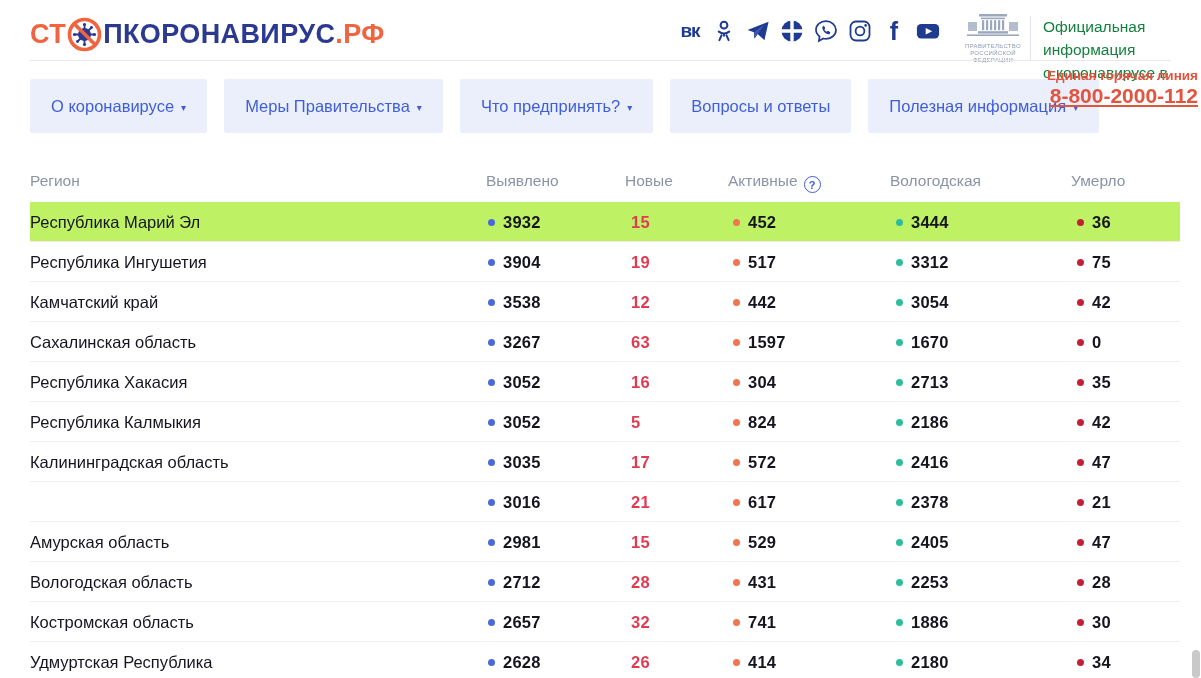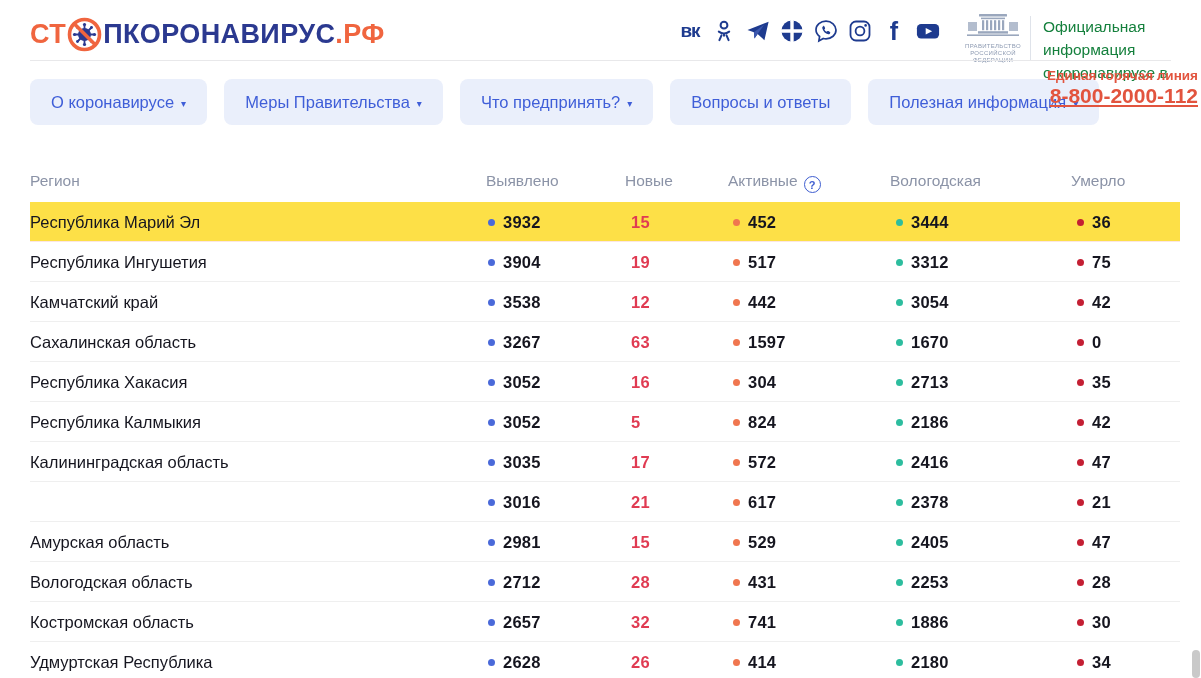--- a/index.html
+++ b/index.html
@@ -25,43 +25,43 @@
   .social .txt-ic { font-weight:bold; font-size:19px; letter-spacing:-1px; line-height:24px; }
   .social .fb-ic  { font-weight:bold; font-size:25px; line-height:24px; }
 
   .gov { position:absolute; left:958px; top:5px; width:70px; text-align:center; cursor:pointer; }
   .gov-label { margin-top:2px; font-size:6px; line-height:7px; letter-spacing:.3px; color:#8d9ab2; }
   .gov-sep { position:absolute; left:1030px; top:8px; width:1px; height:44px; background:#dfe3ea; }
   .official { position:absolute; left:1043px; top:7px; font-size:15.5px; line-height:23px; color:#15803d; }
 
   
   .nav { position:absolute; left:30px; top:79px; display:flex; gap:17px; }
-  .nav-btn { display:inline-flex; align-items:center; height:46px; padding:0 21px;
-             background:#eaeffb; border:none; border-radius:8px; cursor:pointer;
+  .nav-btn { display:inline-flex; align-items:center; height:54px; padding:0 21px;
+             background:#eaeffb; border:none; border-radius:2px; cursor:pointer;
              font-family:"Liberation Sans",sans-serif; font-size:16.5px; color:#3f5ed8; white-space:nowrap; }
   .nav-btn .caret { font-size:10px; margin-left:7px; position:relative; top:1px; }
 
   .hotline { position:absolute; right:3px; top:68px; text-align:right; }
   .hotline-label { font-size:13.5px; color:#e2543e; font-weight:bold; }
   .hotline-phone { display:block; margin-top:1px; font-size:21px; font-weight:bold;
                    color:#e2543e; text-decoration:underline; cursor:pointer; }
 
   
   .thead { position:absolute; left:30px; top:172px; width:1150px; height:24px;
            font-size:15.5px; color:#8b93a7; }
   .thead .hc { position:absolute; top:0; white-space:nowrap; }
   .h-region{left:0;} .h-detected{left:456px;} .h-new{left:595px;} .h-active{left:698px;}
   .h-recovered{left:860px;} .h-died{left:1041px;}
   .help-circle { display:inline-block; width:17px; height:17px; margin-left:6px; border:1.5px solid #3e5dd0;
                  border-radius:50%; color:#3e5dd0; font-size:11px; line-height:16px; text-align:center;
                  vertical-align:-3px; cursor:pointer; font-weight:bold; }
 
   .rows { position:absolute; left:30px; top:202px; width:1150px; }
   .trow { position:relative; height:40px; border-bottom:1px solid #efefef; cursor:pointer; }
-  .trow.hl { background:#fde047; border-bottom-color:#fbe6e4; }
+  .trow.hl { background:#bef264; border-bottom-color:#fbe6e4; }
   .cell { position:absolute; top:0; height:40px; line-height:40px; white-space:nowrap; }
   .region { left:0; font-size:16.5px; color:#15151f; }
   .c-detected{left:458px;} .c-new{left:601px;} .c-active{left:703px;}
   .c-recovered{left:866px;} .c-died{left:1047px;}
   .num { font-size:16.5px; font-weight:bold; color:#15151f; letter-spacing:.2px; }
   .c-new .num { color:#e03b52; }
   .dot { display:inline-block; width:7px; height:7px; border-radius:50%; margin-right:8px; vertical-align:2px; }
   .dot-blue{background:#4a69d9;} .dot-orange{background:#f0764f;}
   .dot-teal{background:#2dbd9e;} .dot-red{background:#c41f33;}
 

